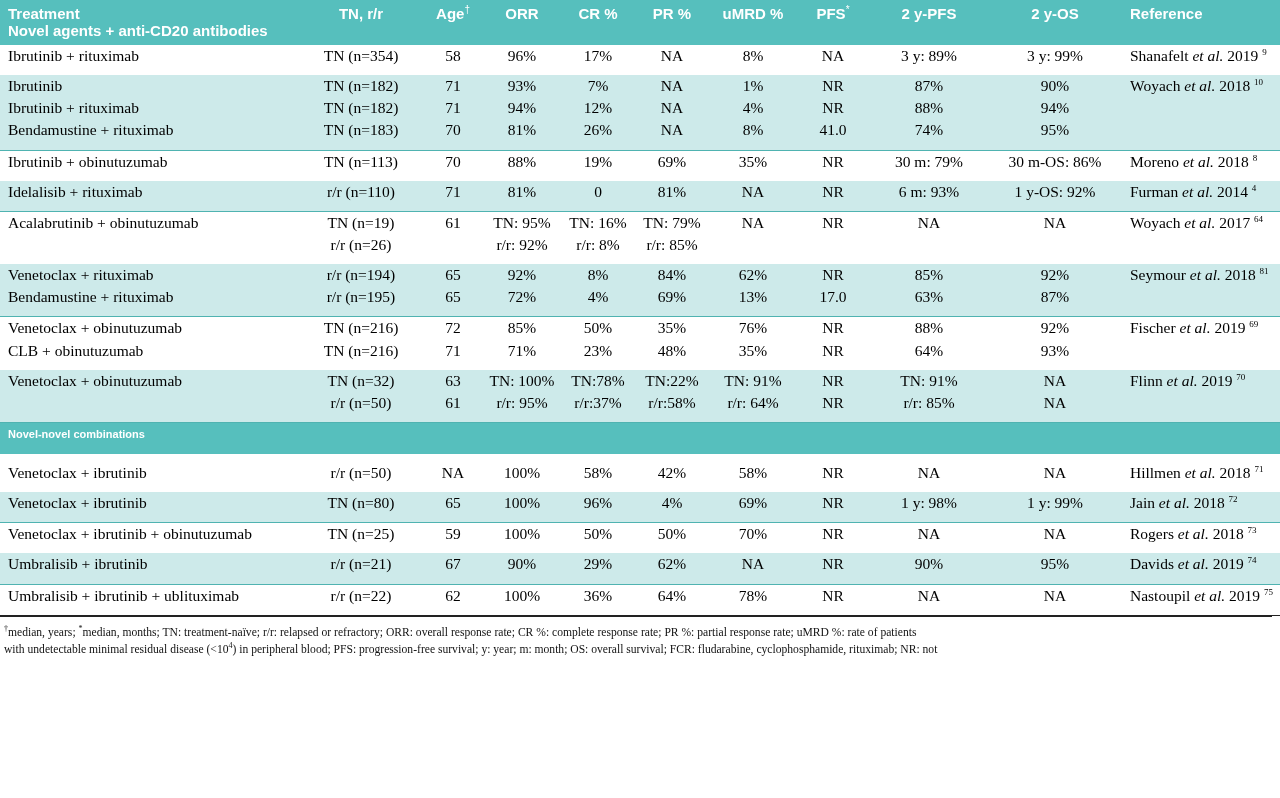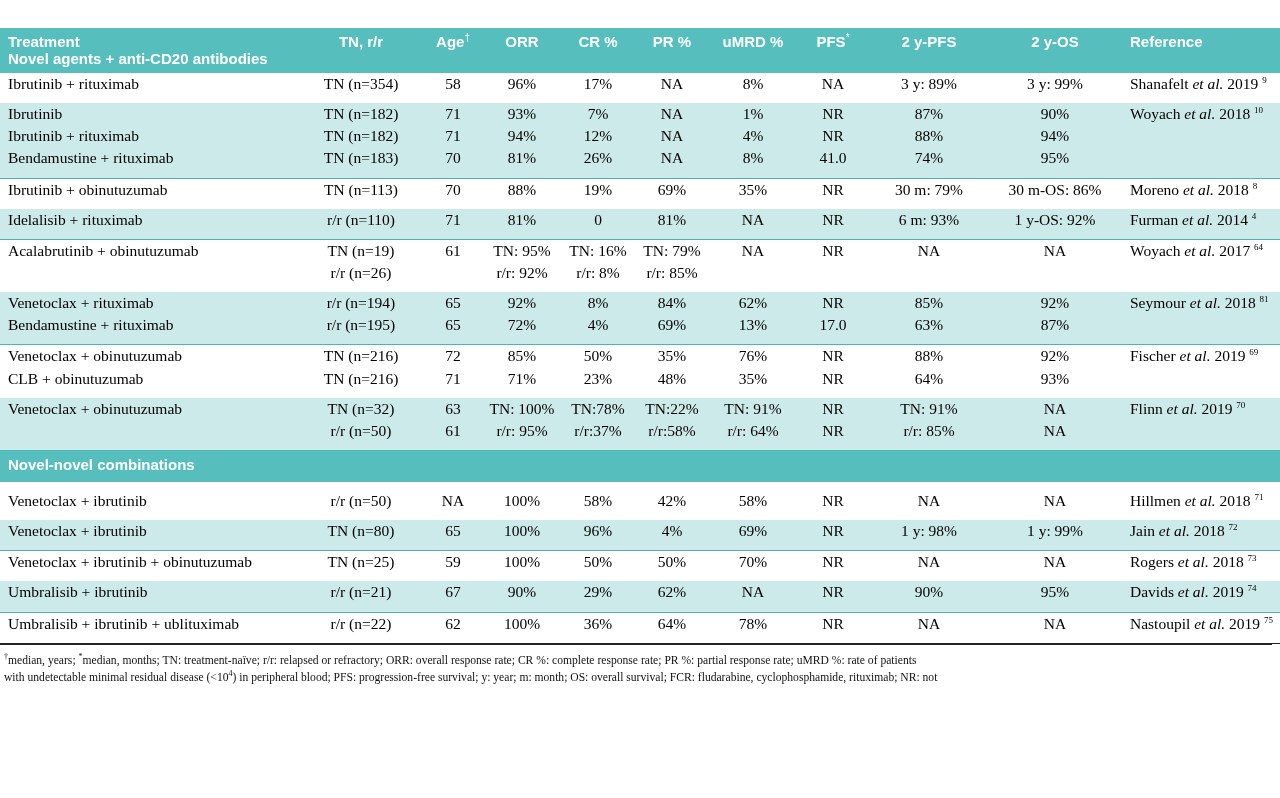--- a/index.html
+++ b/index.html
@@ -17,21 +17,20 @@
   #sheet {
     position: relative;
     width: 1280px;
     height: 798px;
     background: #ffffff;
   }
   table.tbl {
     width: 1280px;
     border-collapse: collapse;
     table-layout: fixed;
-    margin-top: 28px;
   }
   
   thead td, thead th {
     background: #56bfbd;
     color: #ffffff;
     font-family: "Liberation Sans", sans-serif;
     font-weight: bold;
     font-size: 15px;
     padding: 0;
     vertical-align: top;
@@ -63,21 +62,21 @@
   tr.spacer-teal  td { background:#cdeaea; height: 8px; padding:0; font-size:0; line-height:0; }
   tr.rule-bot td { border-bottom: 1.5px solid #4fb3b1; }
   tr.rule-black td { border-bottom: 1.1px solid #222222; }
 
   
   tr.section td {
     background: #56bfbd;
     color: #ffffff;
     font-family: "Liberation Sans", sans-serif;
     font-weight: bold;
-    font-size: 15px;
+    font-size: 11px;
     text-align: left;
     padding: 4px 0 5px 8px;
     height: 22px;
   }
 
   
   #footnote {
     font-family: "Liberation Serif", serif;
     font-size: 11.6px;
     line-height: 1.52;

